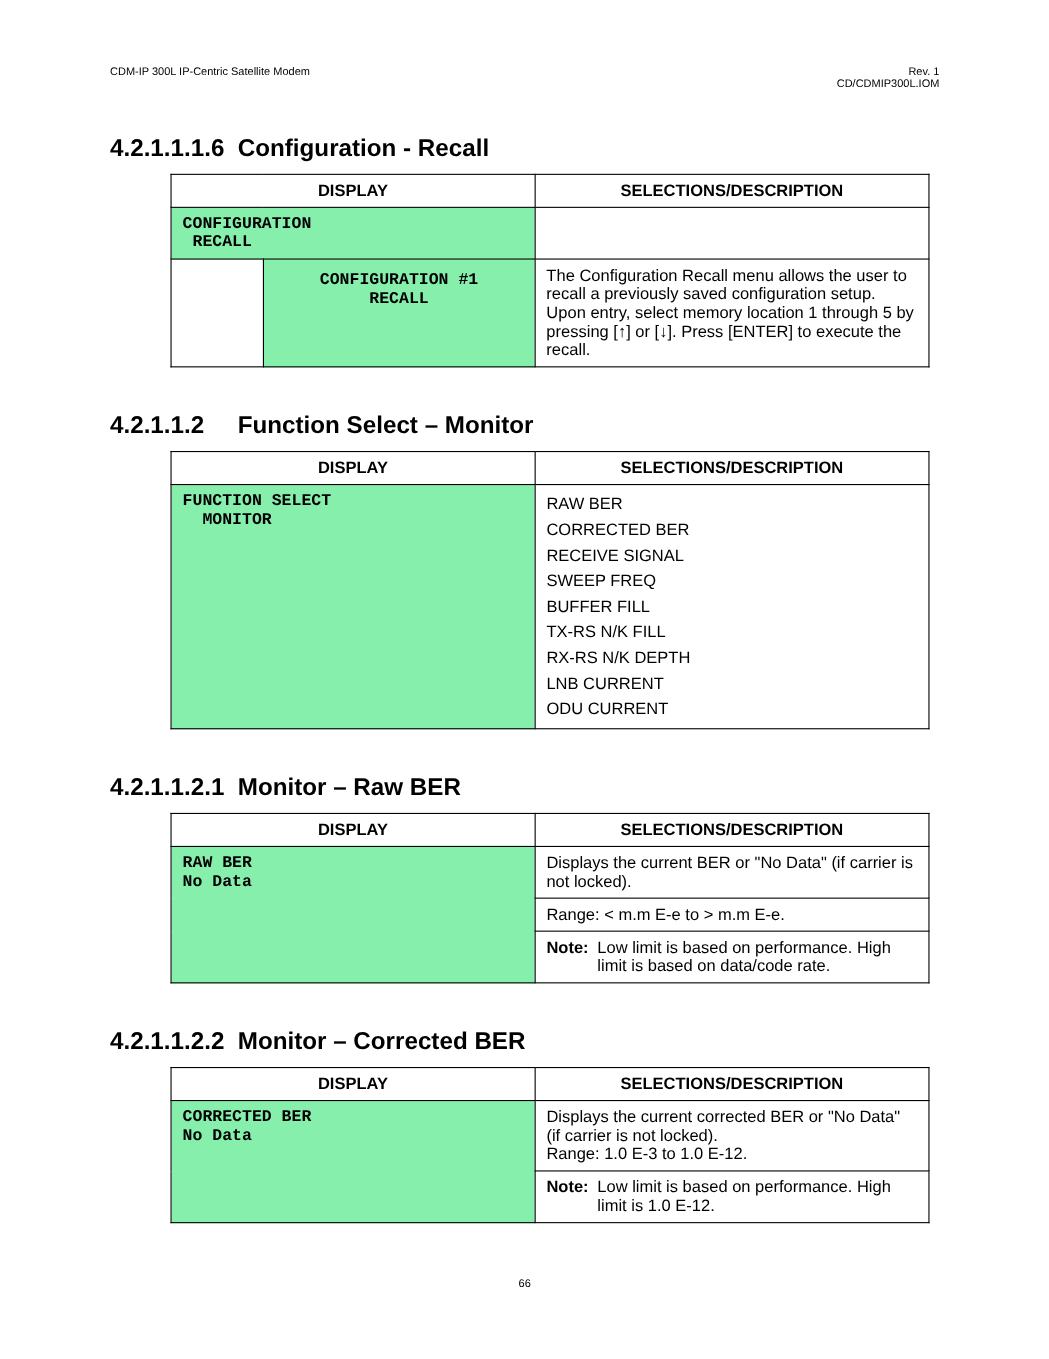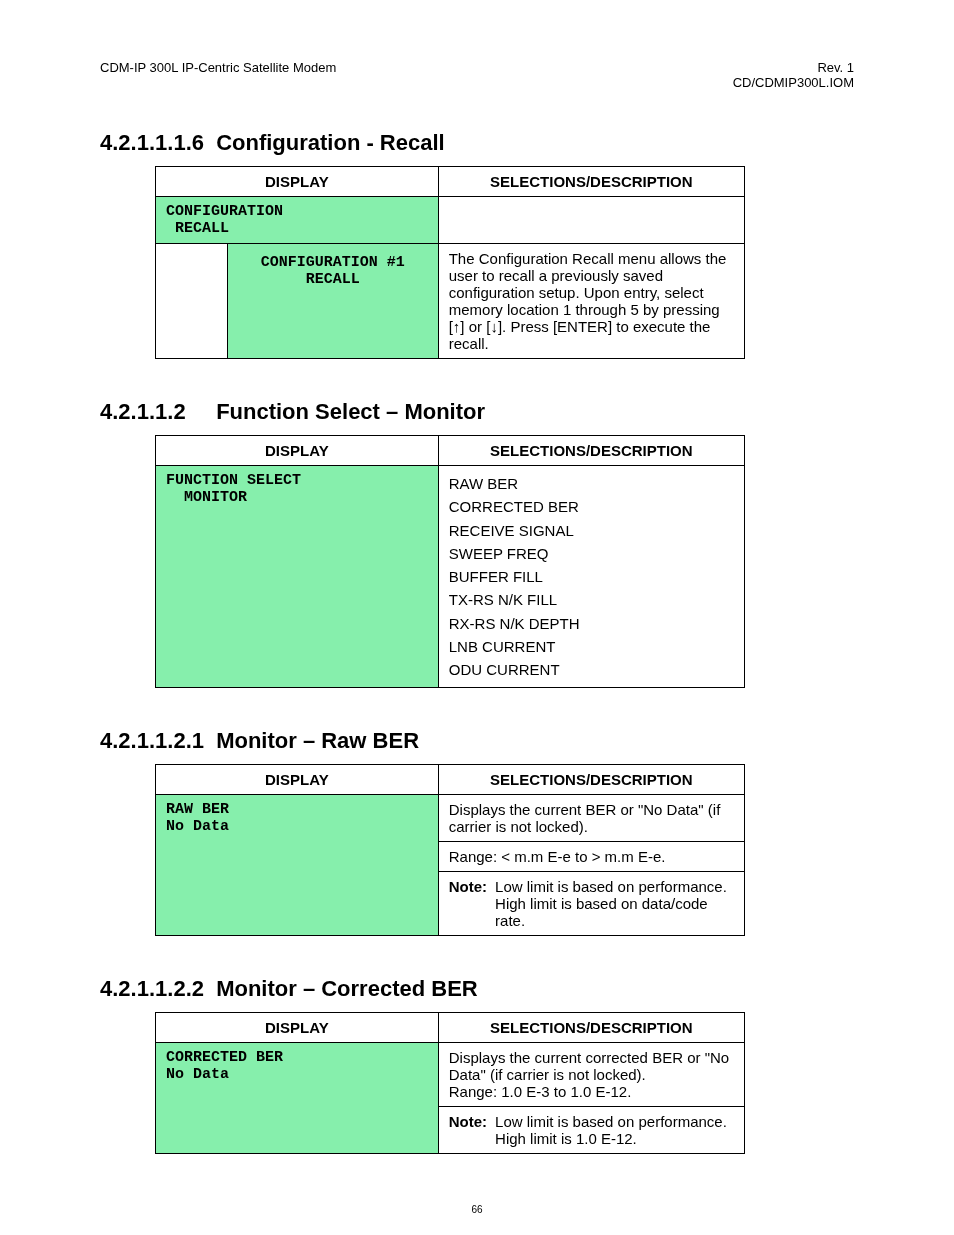--- a/index.html
+++ b/index.html
@@ -8,38 +8,38 @@
     color: #000;
     background: #fff;
     margin: 0;
     padding: 60px 100px 40px 100px;
     width: 954px;
     box-sizing: border-box;
   }
   .header-row {
     display: flex;
     justify-content: space-between;
-    font-size: 13px;
+    font-size: 10px;
     margin-bottom: 2px;
   }
   .header-right {
     text-align: right;
   }
   h2.section {
     font-size: 22px;
     font-weight: bold;
     margin: 40px 0 10px 0;
   }
   h2.section .num {
     display: inline-block;
     min-width: 110px;
   }
   table.doc {
     border-collapse: collapse;
-    width: 590px;
+    width: 690px;
     margin-left: 55px;
     margin-top: 8px;
     padding-left: 20px;
   }
   table.doc th, table.doc td {
     border: 1px solid #000;
     vertical-align: top;
     padding: 6px 10px;
     font-size: 15px;
     text-align: left;

